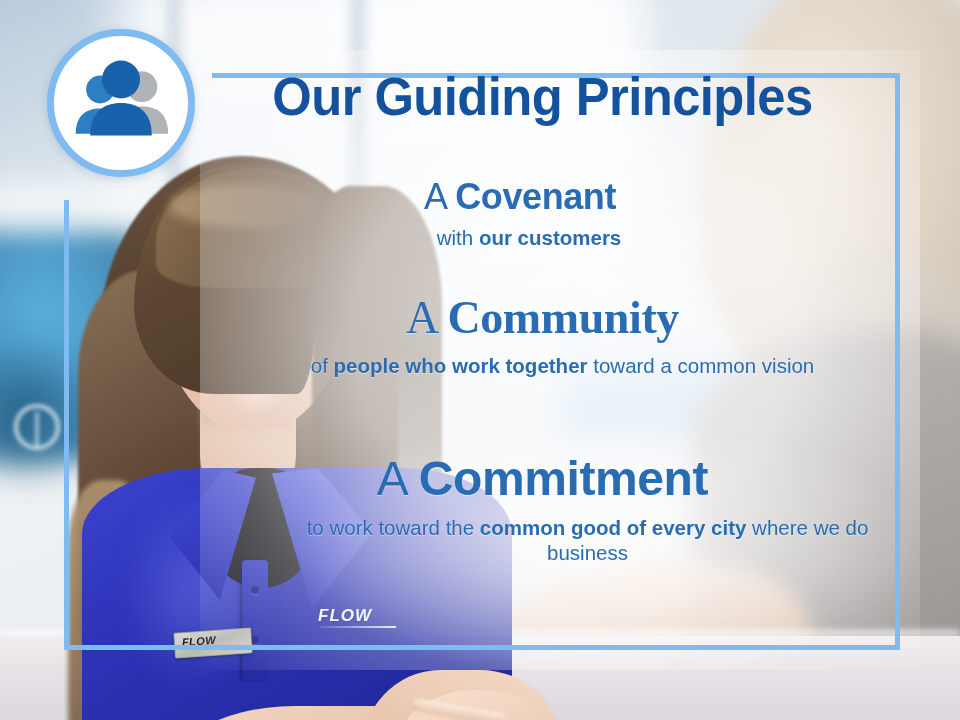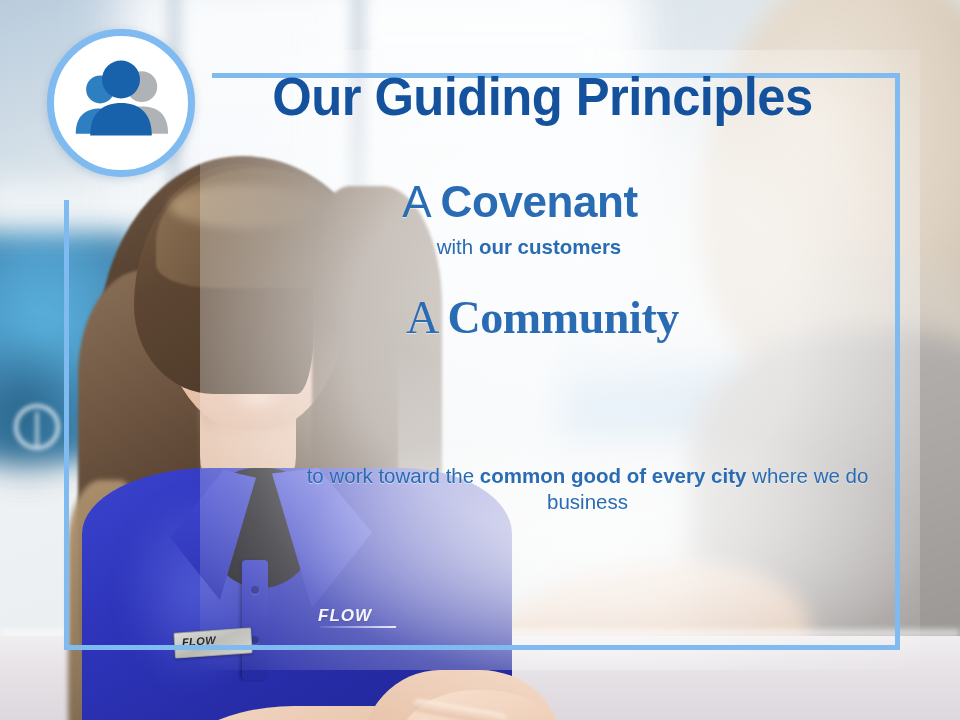--- a/index.html
+++ b/index.html
@@ -226,21 +226,21 @@
 
   .principle { text-align:center; }
   .p-title { color:#2a6cb4; line-height:1.08; letter-spacing:-.4px;
       text-shadow:0 1px 1px rgba(255,255,255,.5); }
   .p-title .lead { font-weight:300; }
   .p-title .key { font-weight:bold; }
   .p-sub { color:#2a6cb4; line-height:1.25; font-size:20.5px; font-weight:400;
       text-shadow:0 1px 1px rgba(255,255,255,.5); }
   .p-sub b { font-weight:bold; }
 
-  .pr1 .p-title { font-size:44px; }
+  .pr1 .p-title { font-size:36px; }
   .pr2 .p-title { font-size:46px;font-family:Liberation Serif, serif; }
   .pr3 .p-title { font-size:48px; }
 
   .pr1 { position:absolute; left:0; top:110px; width:630px; }
   .pr2 { position:absolute; left:0; top:225px; width:675px; }
   .pr3 { position:absolute; left:0; top:385px; width:675px; }
 
   .pr1 .p-sub { margin-top:8px;text-align:center; }
   .pr2 .p-sub { margin-top:10px; }
   .pr3 .p-sub { margin-top:10px; }
@@ -374,23 +374,29 @@
       </div>
       <div class="p-sub">
         <span>with </span><b>our customers</b>
       </div>
     </div>
 
     <div class="principle pr2">
       <div class="p-title">
         <span class="lead">A </span><span class="key">Community</span>
       </div>
+      <div class="p-sub">
+        <span>of </span><b>people who work together</b><span> toward a common vision</span>
+      </div>
     </div>
 
     <div class="principle pr3">
+      <div class="p-title">
+        <span class="lead">A </span><span class="key">Commitment</span>
+      </div>
       <div class="p-sub">
         <span>to work toward the </span><b>common good of every city</b><span> where we do business</span>
       </div>
     </div>
 
   </div>
 
 </div>
 
 </body></html>

